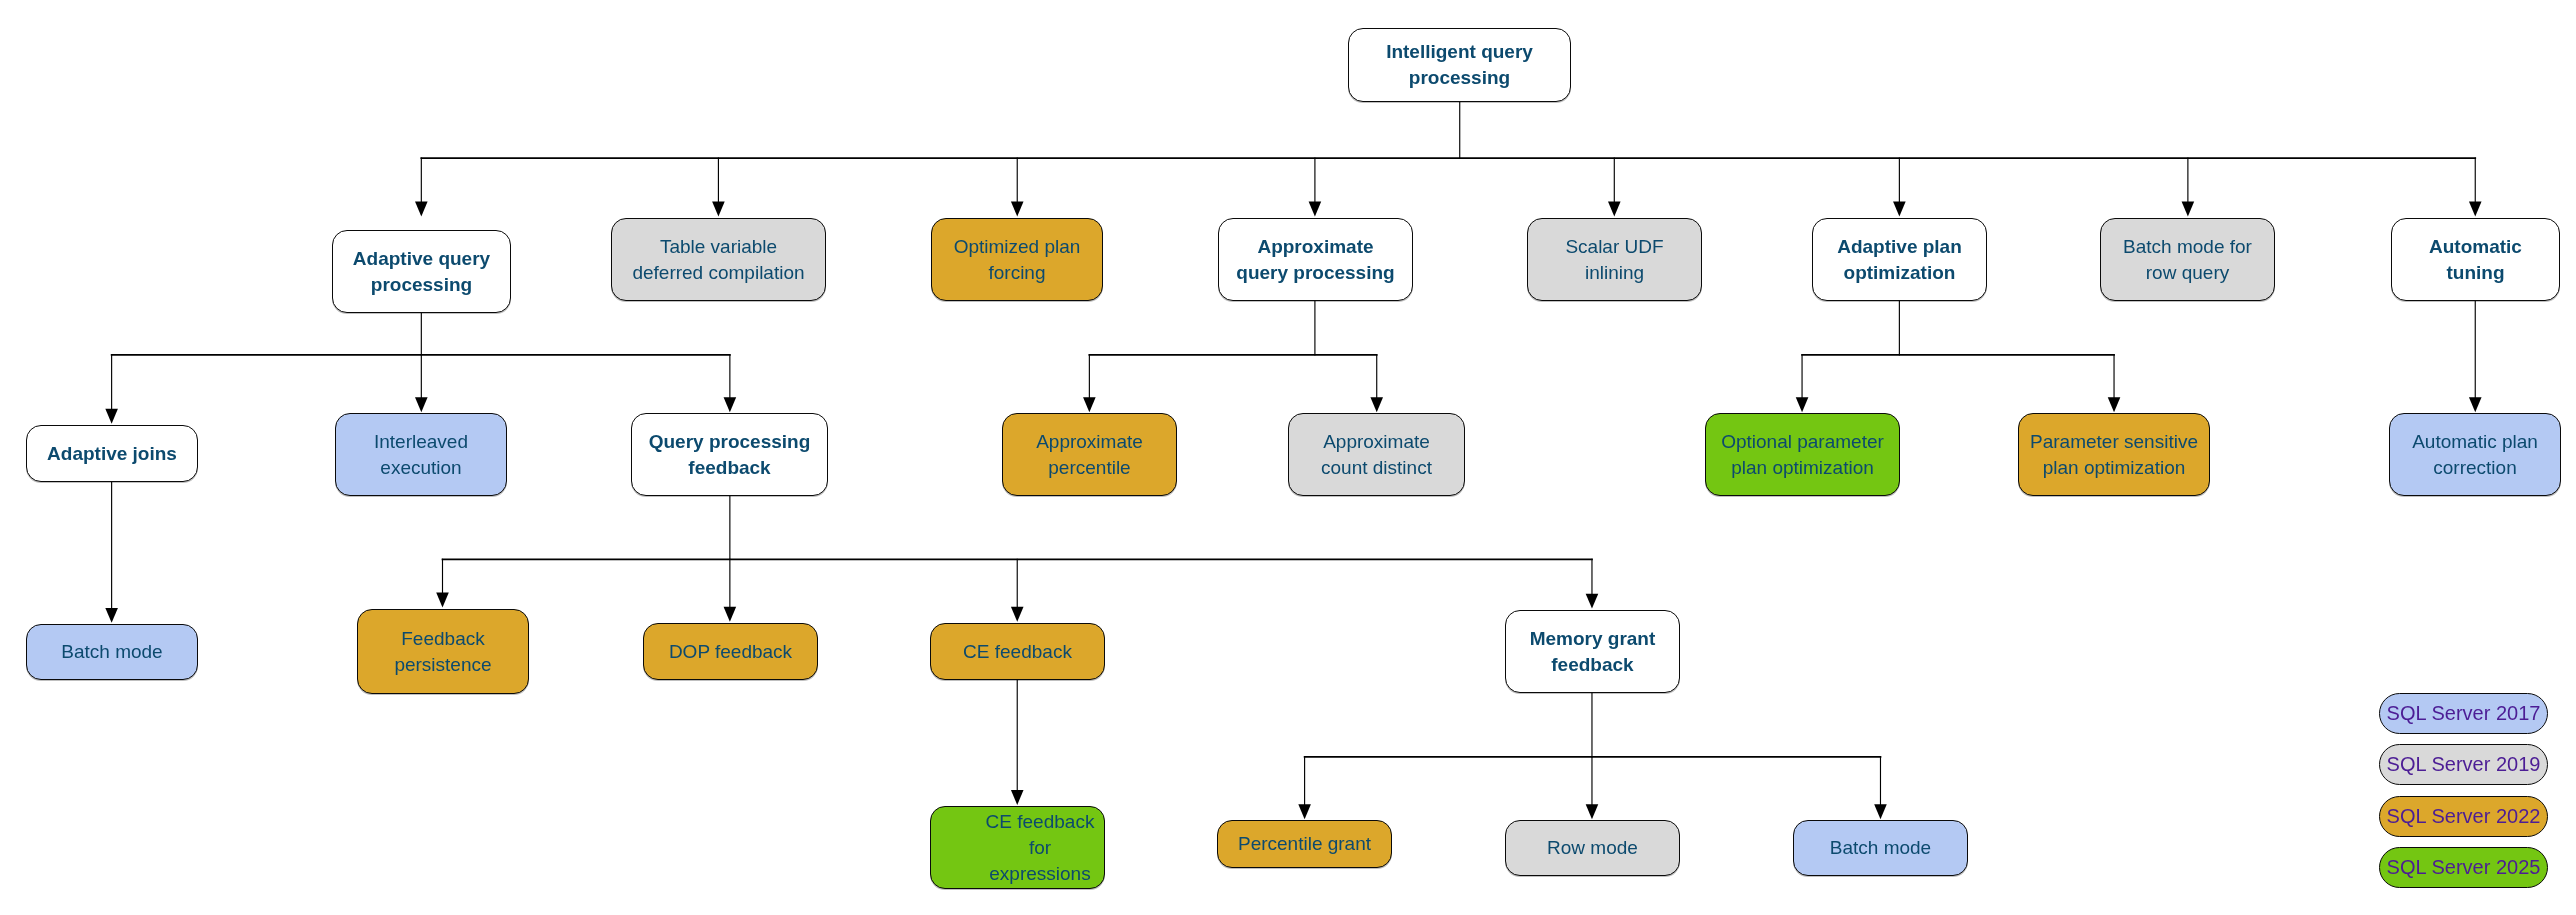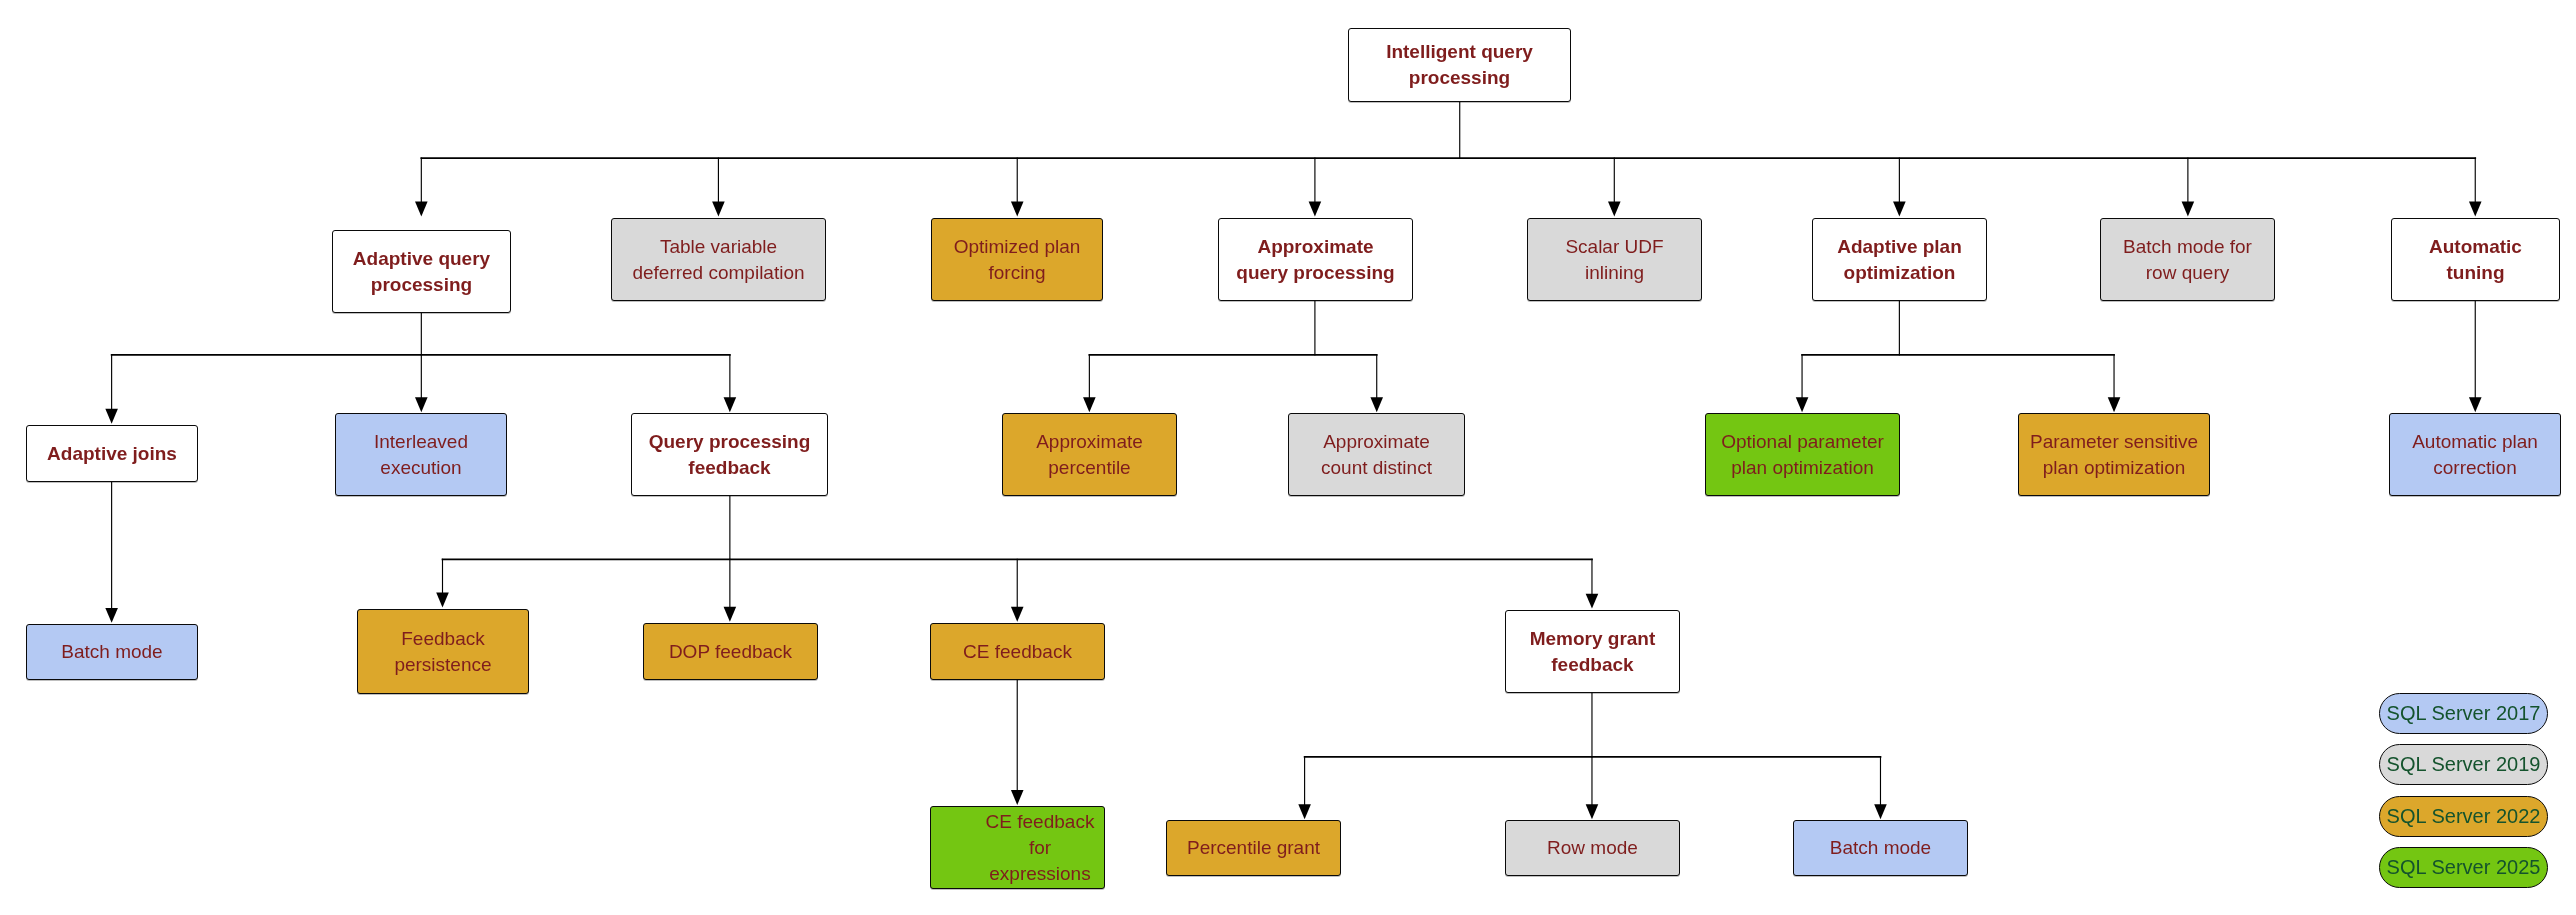--- a/index.html
+++ b/index.html
@@ -18,48 +18,48 @@
   #edge-layer {
     position: absolute;
     left: 0; top: 0;
     width: 2576px;
     height: 916px;
   }
   .node {
     position: absolute;
     box-sizing: border-box;
     border: 1.4px solid #0a0a0a;
-    border-radius: 3px;
+    border-radius: 15px;
     background: #ffffff;
     display: flex;
     align-items: center;
     justify-content: center;
     text-align: center;
     font-size: 19px;
     line-height: 26px;
-    color: #7f1d1d;
+    color: #0c4a6e;
     white-space: pre-line;
     font-weight: 400;
     box-shadow: 0 1.1px 0 rgba(0,0,0,0.25);
   }
   .node.plain {
     font-weight: 700;
     border-width: 1.7px;
   }
   .legend-pill {
     position: absolute;
     box-sizing: border-box;
     border: 1.4px solid #0a0a0a;
     border-radius: 20.6px;
     display: flex;
     align-items: center;
     justify-content: center;
     text-align: center;
     font-size: 20px;
-    color: #14532d;
+    color: #4c1d95;
     font-weight: 400;
   }
 </style>
 </head>
 <body>
 
 <div id="stage">
   <svg id="edge-layer" viewBox="0 0 4500 1600" xmlns="http://www.w3.org/2000/svg">
       <line x1="2550" y1="178" x2="2550" y2="276" stroke="#000000" stroke-width="2" stroke-linecap="square"></line>
       <line x1="736" y1="276" x2="4324" y2="276" stroke="#000000" stroke-width="3" stroke-linecap="square"></line>
@@ -206,21 +206,21 @@
       <span class="node-label">CE feedback</span>
     </div>
       <div class="node plain" style="left: 1505px; top: 610px; width: 175px; height: 83px; background: rgb(255, 255, 255);">
       <span class="node-label">Memory grant
 feedback</span>
     </div>
       <div class="node" style="left: 930px; top: 806px; width: 175px; height: 83px; background: rgb(116, 198, 18); padding-left: 45px;">
       <span class="node-label">CE feedback for
 expressions</span>
     </div>
-      <div class="node" style="left: 1166px; top: 820px; width: 175px; height: 56px; background: rgb(220, 167, 43);">
+      <div class="node" style="left: 1217px; top: 820px; width: 175px; height: 48px; background: rgb(220, 167, 43);">
       <span class="node-label">Percentile grant</span>
     </div>
       <div class="node" style="left: 1505px; top: 820px; width: 175px; height: 56px; background: rgb(217, 217, 217);">
       <span class="node-label">Row mode</span>
     </div>
       <div class="node" style="left: 1793px; top: 820px; width: 175px; height: 56px; background: rgb(180, 201, 243);">
       <span class="node-label">Batch mode</span>
     </div>
     </div>
   <div id="legend">

